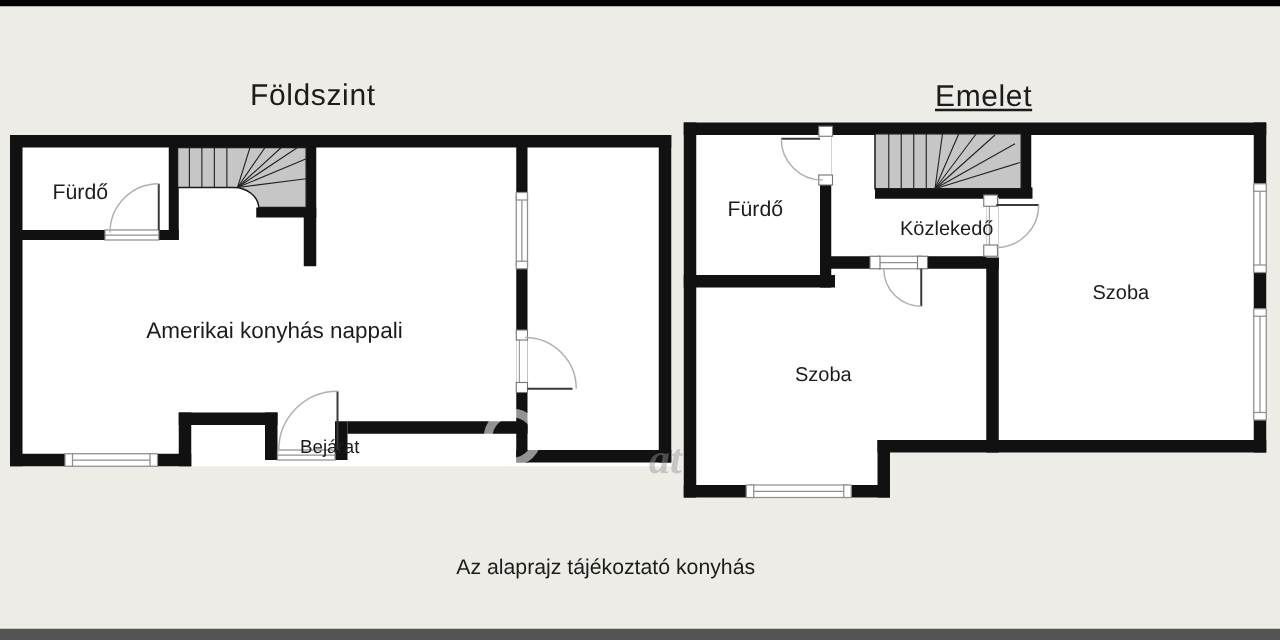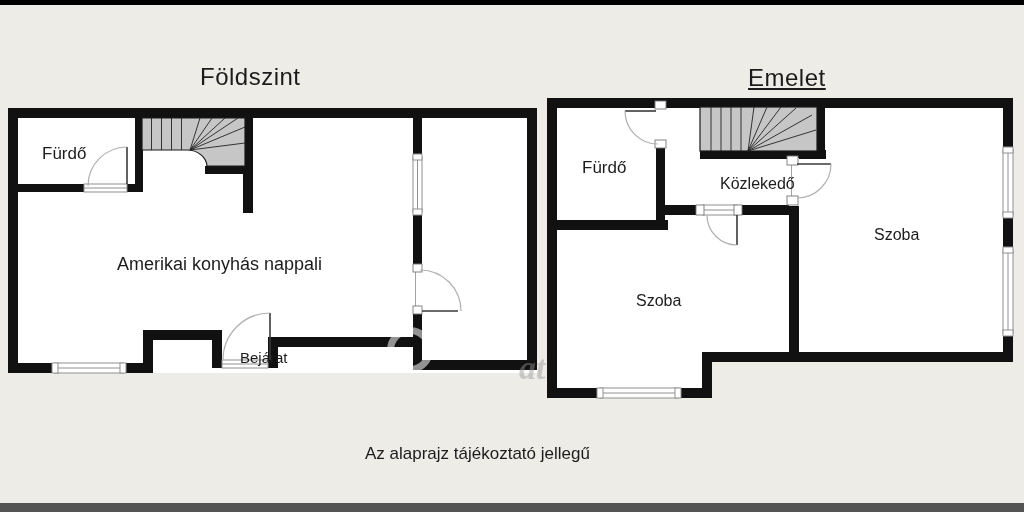--- a/index.html
+++ b/index.html
@@ -207,16 +207,16 @@
 
   <div class="lbl" style="left:42px;top:144px;font-size:17px;">Fürdő</div>
   <div class="lbl" style="left:117px;top:254px;font-size:18px;">Amerikai konyhás nappali</div>
   <div class="lbl" style="left:240px;top:349px;font-size:15px;">Bejárat</div>
 
   <div class="lbl" style="left:582px;top:158px;font-size:17px;">Fürdő</div>
   <div class="lbl" style="left:697px;top:175px;font-size:16px;margin-left:23px;">Közlekedő</div>
   <div class="lbl" style="left:636px;top:292px;font-size:16px;">Szoba</div>
   <div class="lbl" style="left:874px;top:226px;font-size:16px;">Szoba</div>
 
-  <div class="lbl caption" style="left:365px;top:444px;">Az alaprajz tájékoztató jellegű</div>
+  <div class="lbl caption" style="left:365px;top:444px;">Az alaprajz tájékoztató konyhás</div>
 
   <div id="bottom-bar" class="bar"></div>
 </div>
 
 </body></html>

